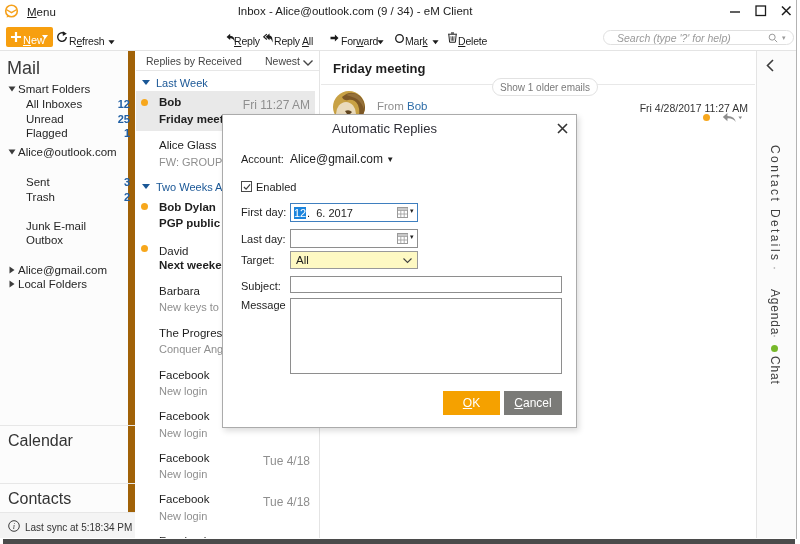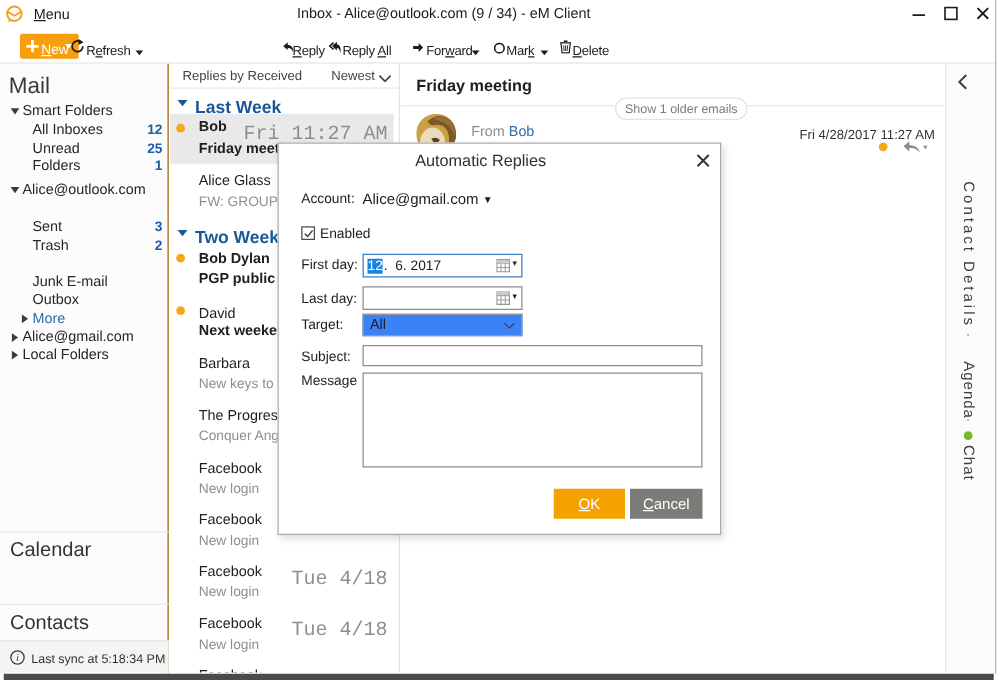--- a/index.html
+++ b/index.html
@@ -8,40 +8,40 @@
   .abs { position:absolute; }
   svg { display:block; }
 
   
   #titlebar { left:0; top:0; width:800px; height:22px; background:#fff; }
   #wintitle { left:0; top:5px; width:710px; text-align:center; font-size:11.5px; color:#1c1c1c; }
   #menu { left:27px; top:6px; font-size:11.5px; color:#1c1c1c; }
 
   
   #toolbar { left:0; top:22px; width:800px; height:29px; background:#fff; border-bottom:1px solid #e4e4e4; }
-  #newbtn { left:16px; top:5px; width:47px; height:20px; background:#f79f0f; border-radius:2px; color:#fff; font-size:11.5px; line-height:20px; text-align:left; }
+  #newbtn { left:6px; top:5px; width:47px; height:20px; background:#f79f0f; border-radius:2px; color:#fff; font-size:11.5px; line-height:20px; text-align:left; }
   .tbtxt { font-size:10.5px; letter-spacing:-0.2px; color:#1c1c1c; top:13px; }
   #search { left:603px; top:8px; width:191px; height:15px; border:1px solid #e0e0e0; border-radius:7.5px; background:#fff; }
   #search .ph { position:absolute; left:13px; top:1px; font-size:10.5px; font-style:italic; color:#9a9a9a; }
 
   
-  #sidebar { left:0; top:51px; width:135px; height:487px; background:#fcfcfc; border-right:1px solid #a16207; }
+  #sidebar { left:0; top:51px; width:135px; height:487px; background:#fcfcfc; border-right:7px solid #a16207; }
   #mailhdr { left:7px; top:7px; font-size:18px; color:#3a3a3a; }
   .trow { position:absolute; left:0; width:135px; height:14px; font-size:11.5px; color:#262626; }
   .trow .cnt { position:absolute; right:5px; top:0; font-weight:bold; color:#2160a5; font-size:11px; }
   .tarrow { position:absolute; left:8px; top:2px; width:8px; height:8px; }
   .sect { position:absolute; left:0; width:135px; border-top:1px solid #e7e7e7; font-size:16px; color:#333; padding:6px 0 0 8px; height:29px; }
 
   
   #mlist { left:136px; top:51px; width:184px; height:487px; background:#fff; border-right:1px solid #e4e4e4; overflow:hidden; }
   .mrow-name { position:absolute; left:23px; font-size:11.5px; color:#1e1e1e; }
   .mrow-sub { position:absolute; left:23px; font-size:11px; color:#8f8f8f; }
-  .mdate { position:absolute; right:9px; font-size:16px; color:#8f8f8f;font-family:Liberation Mono, monospace; }
+  .mdate { position:absolute; right:9px; font-size:12px; color:#8f8f8f; }
   .mdot { position:absolute; left:5px; width:7px; height:7px; border-radius:50%; background:#f7a71c; }
-  .mgroup { position:absolute; left:20px; font-size:14px; font-weight:bold; color:#1a5796; }
+  .mgroup { position:absolute; left:20px; font-size:11px; font-weight:normal; color:#1a5796; }
   .garrow { position:absolute; left:6px; width:0; height:0; border-left:4px solid transparent; border-right:4px solid transparent; border-top:5px solid #1a5796; }
 
   
   #mailpane { left:321px; top:51px; width:434px; height:487px; background:#fff; }
 
   
   #rail { left:756px; top:51px; width:41px; height:487px; background:#fbfbfb; border-left:1px solid #e4e4e4; }
   .vtext { writing-mode:vertical-rl; font-size:12px; color:#3f3f3f; letter-spacing:0.8px; }
 
   
@@ -108,41 +108,49 @@
   <svg class="abs" style="left:432px;top:18px" width="7" height="5" viewBox="0 0 8 5">
       <path d="M0.5 0 L7.5 0 L4 4.5 Z" fill="#1c1c1c"></path>
     </svg>
   <svg class="abs" style="left:448px;top:10px" width="9" height="11" viewBox="0 0 11 13">
       <path d="M1 3 L2 12.3 L9 12.3 L10 3" fill="none" stroke="#1c1c1c" stroke-width="1.2"></path>
       <line x1="0" y1="2.5" x2="11" y2="2.5" stroke="#1c1c1c" stroke-width="1.2"></line>
       <line x1="3.7" y1="1" x2="7.3" y2="1" stroke="#1c1c1c" stroke-width="1.4"></line>
       <path d="M3.6 5 L4 10.5 M5.5 5 L5.5 10.5 M7.4 5 L7 10.5" stroke="#1c1c1c" stroke-width="0.9"></path>
     </svg>
   <div class="abs tbtxt" style="left:458px"><u>D</u>elete</div>
+  <div class="abs" id="search">
+    <span class="ph">Search (type '?' for help)</span>
+    <svg style="position:absolute;left:164px;top:2px" width="10" height="10" viewBox="0 0 12 12">
+      <circle cx="5" cy="5" r="3.6" fill="none" stroke="#9a9a9a" stroke-width="1.2"></circle>
+      <line x1="7.8" y1="7.8" x2="11" y2="11" stroke="#9a9a9a" stroke-width="1.2"></line>
+    </svg>
+    <span style="position:absolute;left:178px;top:3px;font-size:7px;color:#9a9a9a">▾</span>
+  </div>
 </div>
 
 <div class="abs" id="sidebar">
   <div class="abs" id="mailhdr">Mail</div>
 
   <div class="trow" style="top:32px">
       <svg class="tarrow" viewBox="0 0 8 8">
         <path d="M0.5 1.5 L7.5 1.5 L4 6.5 Z" fill="#3c3c3c"></path>
       </svg>
       <span style="position:absolute;left:18px">Smart Folders</span>
     </div>
   <div class="trow" style="top:47px">
       <span style="position:absolute;left:26px">All Inboxes</span>
       <span class="cnt">12</span>
     </div>
   <div class="trow" style="top:61.5px">
       <span style="position:absolute;left:26px">Unread</span>
       <span class="cnt">25</span>
     </div>
   <div class="trow" style="top:76px">
-      <span style="position:absolute;left:26px">Folders</span>
+      <span style="position:absolute;left:26px">Flagged</span>
       <span class="cnt">1</span>
     </div>
   <div class="trow" style="top:95px">
       <svg class="tarrow" viewBox="0 0 8 8">
         <path d="M0.5 1.5 L7.5 1.5 L4 6.5 Z" fill="#3c3c3c"></path>
       </svg>
       <span style="position:absolute;left:18px">Alice@outlook.com</span>
     </div>
   <div class="trow" style="top:125px">
       <span style="position:absolute;left:26px">Sent</span>
@@ -150,26 +158,20 @@
     </div>
   <div class="trow" style="top:139.5px">
       <span style="position:absolute;left:26px">Trash</span>
       <span class="cnt">2</span>
     </div>
   <div class="trow" style="top:183px">
       <span style="position:absolute;left:26px">Outbox</span>
     </div>
   <div class="trow" style="top:168.5px">
       <span style="position:absolute;left:26px">Junk E-mail</span>
-    </div>
-  <div class="trow" style="top:197.5px">
-      <svg class="tarrow" style="left:16px" viewBox="0 0 8 8">
-        <path d="M1.5 0.5 L6.5 4 L1.5 7.5 Z" fill="#3c3c3c"></path>
-      </svg>
-      <span style="position:absolute;left:26px;color:#2e6da8">More</span>
     </div>
   <div class="trow" style="top:212.5px">
       <svg class="tarrow" viewBox="0 0 8 8">
         <path d="M1.5 0.5 L6.5 4 L1.5 7.5 Z" fill="#3c3c3c"></path>
       </svg>
       <span style="position:absolute;left:18px">Alice@gmail.com</span>
     </div>
   <div class="trow" style="top:227px">
       <svg class="tarrow" viewBox="0 0 8 8">
         <path d="M1.5 0.5 L6.5 4 L1.5 7.5 Z" fill="#3c3c3c"></path>
@@ -317,21 +319,21 @@
   <div class="dinput" style="top:114px;width:128px;height:19px">
     <svg style="position:absolute;left:106px;top:3px" width="11" height="11" viewBox="0 0 11 11">
         <rect x="0.5" y="0.5" width="10" height="10" fill="#fff" stroke="#9a9a9a"></rect>
         <path d="M0.5 3.5 H10.5 M3.8 3.5 V10.5 M7.2 3.5 V10.5 M0.5 7 H10.5" stroke="#9a9a9a" stroke-width="0.8" fill="none"></path>
         <rect x="1" y="1" width="9.5" height="2" fill="#c9c9c9"></rect>
       </svg>
     <span style="position:absolute;left:119px;top:3px;font-size:7px;color:#1e1e1e">▾</span>
   </div>
 
   <div class="dlabel" style="top:139px">Target:</div>
-  <div class="dinput" style="top:136px;width:128px;height:18px;background:#3b82f6;border-color:#999">
+  <div class="dinput" style="top:136px;width:128px;height:18px;background:#fef9c3;border-color:#999">
     <span style="position:absolute;left:5px;top:2px;font-size:11.5px;color:#1e1e1e">All</span>
     <svg style="position:absolute;left:112px;top:6px" width="9" height="6" viewBox="0 0 9 6">
         <path d="M0.5 0.5 L4.5 4.5 L8.5 0.5" fill="none" stroke="#444" stroke-width="1.1"></path>
       </svg>
   </div>
 
   <div class="dlabel" style="top:165px">Subject:</div>
   <div class="dinput" style="top:161px;width:272px;height:17px"></div>
 
   <div class="dlabel" style="top:184px">Message</div>

